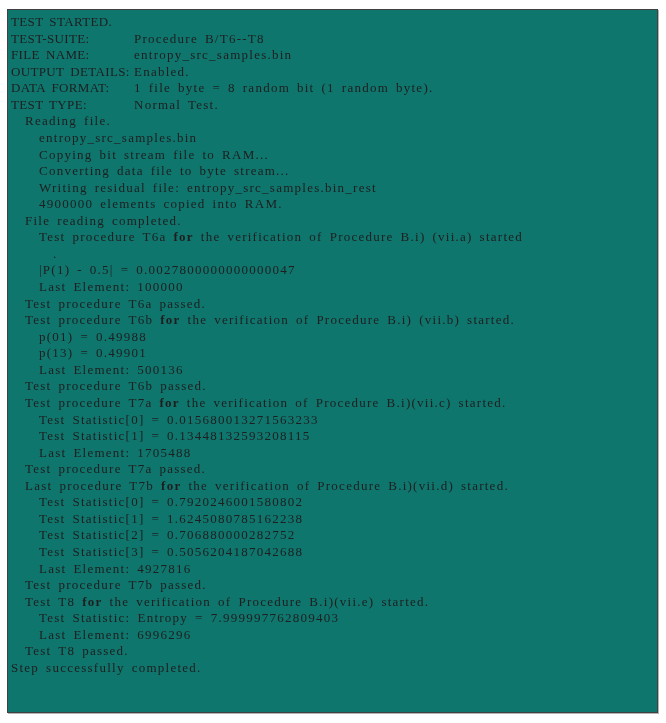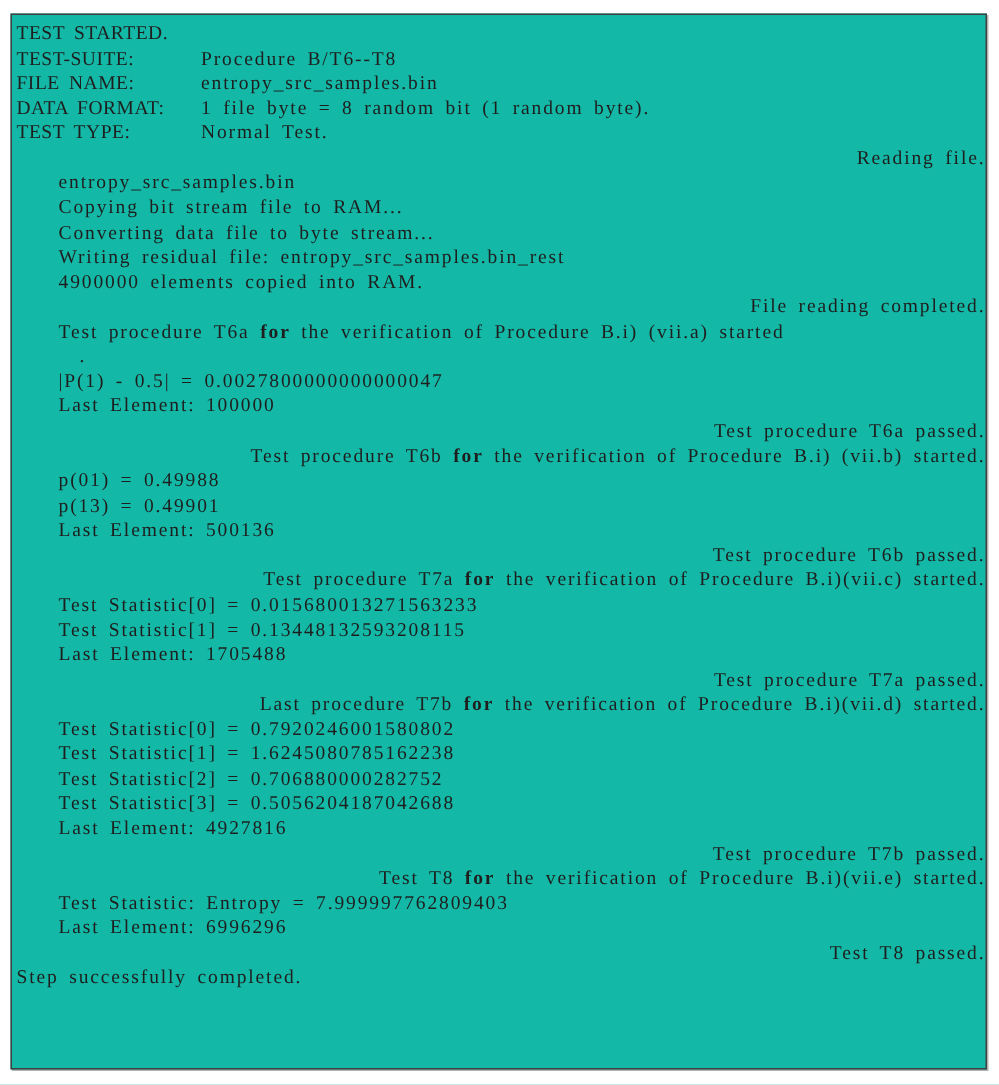--- a/index.html
+++ b/index.html
@@ -18,50 +18,51 @@
   }
   .frame {
     position: absolute;
     left: 7px;
     top: 9px;
     width: 651px;
     height: 704px;
     box-sizing: border-box;
     border: 1.5px solid #414141;
     box-shadow: 1px 1px 0 #b3b3b3;
-    background: #14b8a6;
+    background: #0f766e;
     padding-top: 4px;
     overflow: hidden;
   }
   .line {
     height: 16.57px;
     line-height: 16.57px;
     white-space: pre;
     letter-spacing: 1.25px;
     word-spacing: 2.5px;
   }
   .indent-0 { padding-left: 3px; }
-  .indent-1 { padding-left: 17px; text-align: right; }
+  .indent-1 { padding-left: 17px; }
   .indent-2 { padding-left: 31px; }
   .indent-3 { padding-left: 45px; }
   .lbl {
     display: inline-block;
     width: 123px;
     letter-spacing: 0.35px;
   }
   .caps { letter-spacing: 0.35px; }
   .kw { font-weight: bold; }
 </style>
 </head>
 <body>
 
 <div class="frame">
     <div class="line indent-0"><span class="caps">TEST STARTED.</span></div>
     <div class="line indent-0"><span class="lbl caps">TEST-SUITE:</span><span>Procedure B/T6--T8</span></div>
     <div class="line indent-0"><span class="lbl caps">FILE NAME:</span><span>entropy_src_samples.bin</span></div>
+    <div class="line indent-0"><span class="lbl caps">OUTPUT DETAILS:</span><span>Enabled.</span></div>
     <div class="line indent-0"><span class="lbl caps">DATA FORMAT:</span><span>1 file byte = 8 random bit (1 random byte).</span></div>
     <div class="line indent-0"><span class="lbl caps">TEST TYPE:</span><span>Normal Test.</span></div>
     <div class="line indent-1"><span>Reading file.</span></div>
     <div class="line indent-2"><span>entropy_src_samples.bin</span></div>
     <div class="line indent-2"><span>Copying bit stream file to RAM...</span></div>
     <div class="line indent-2"><span>Converting data file to byte stream...</span></div>
     <div class="line indent-2"><span>Writing residual file: entropy_src_samples.bin_rest</span></div>
     <div class="line indent-2"><span>4900000 elements copied into RAM.</span></div>
     <div class="line indent-1"><span>File reading completed.</span></div>
     <div class="line indent-2"><span>Test procedure T6a </span><span class="kw">for</span><span> the verification of Procedure B.i) (vii.a) started</span></div>

